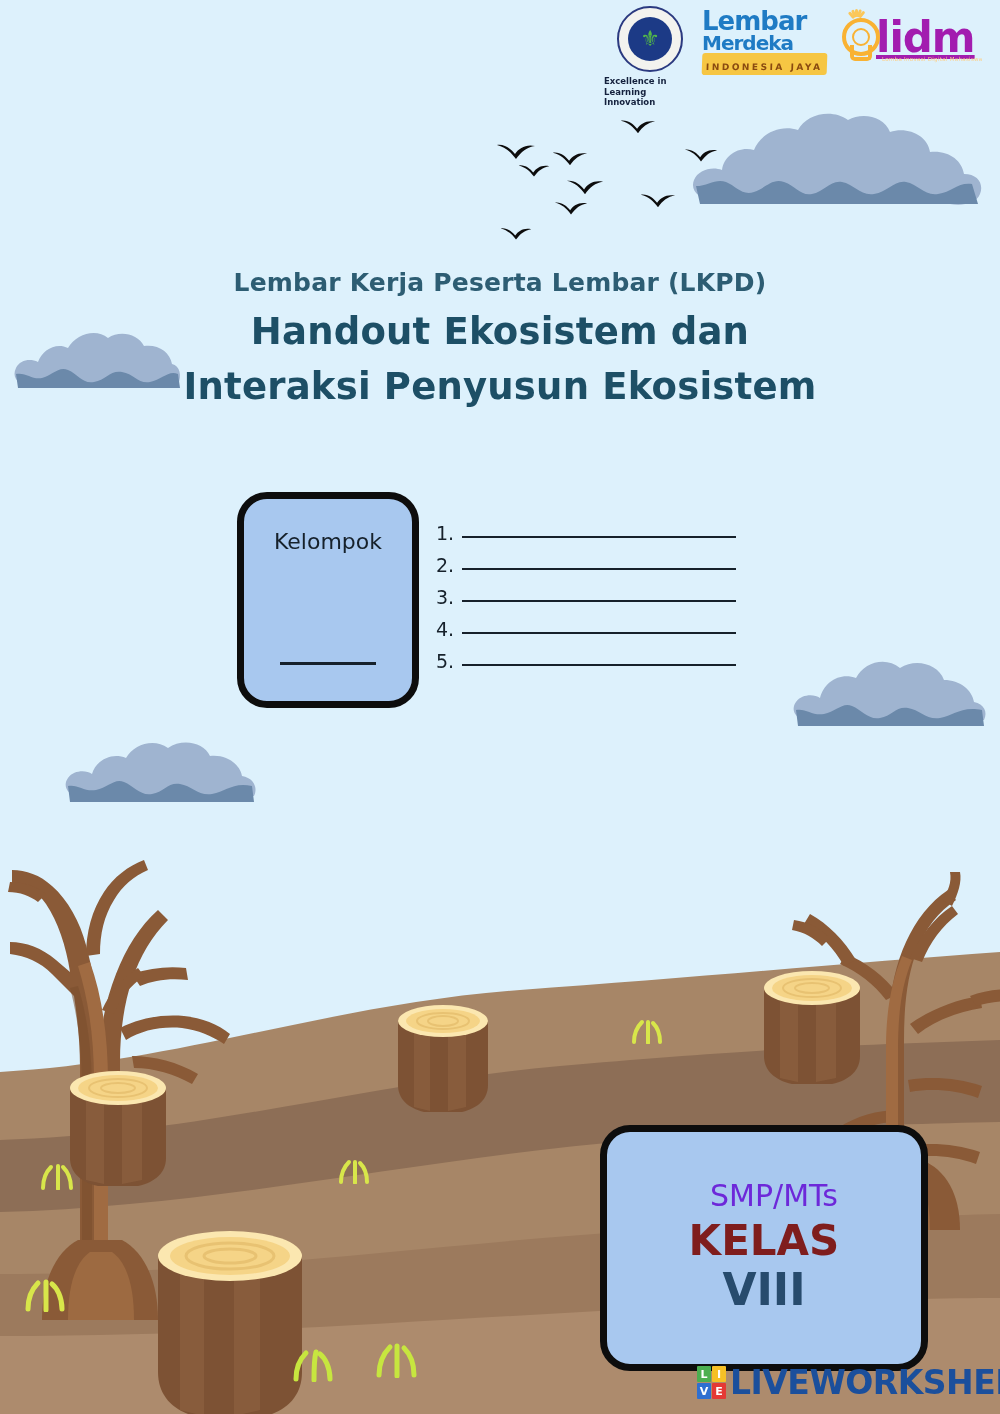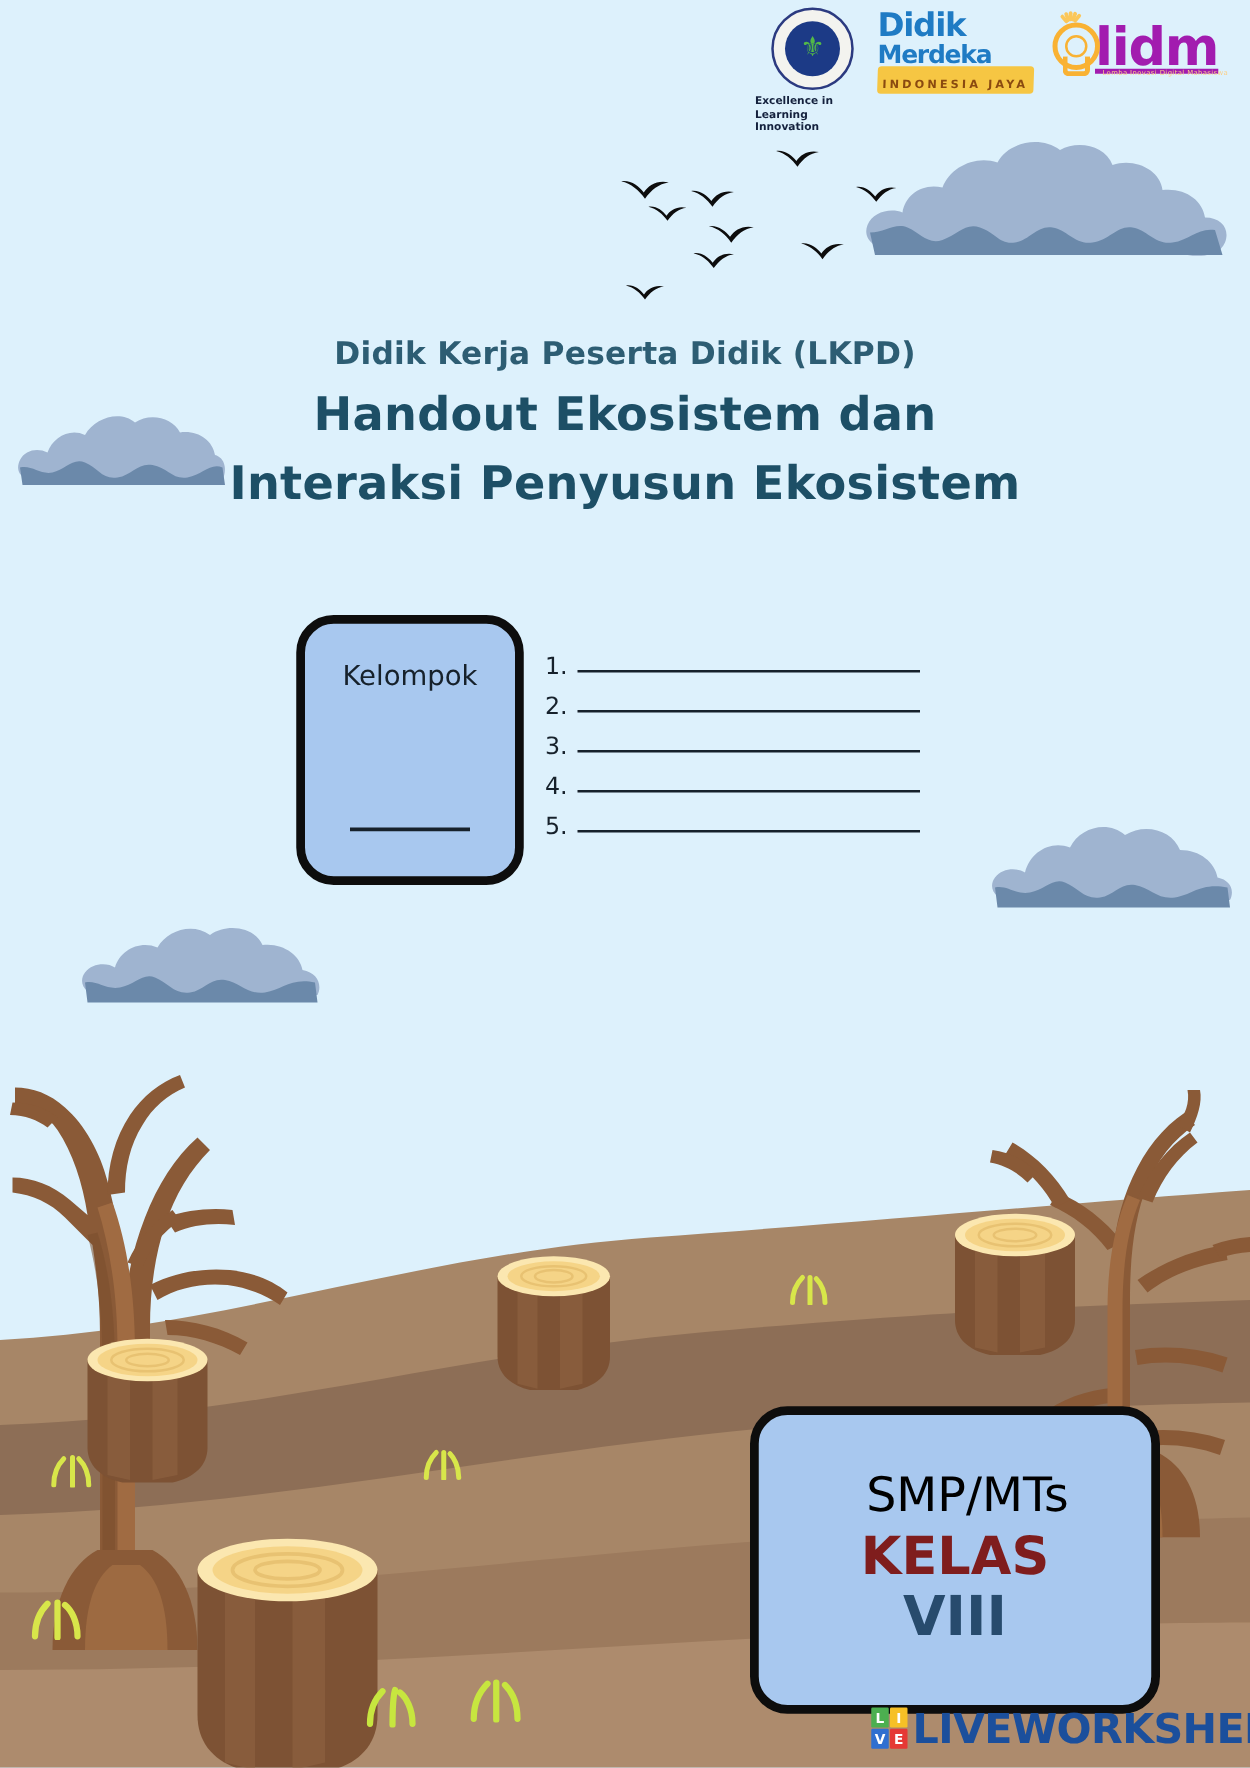--- a/index.html
+++ b/index.html
@@ -66,21 +66,21 @@
 
   .names{position:absolute;left:436px;top:512px;width:300px;}
   .name-row{display:flex;align-items:flex-end;height:32px;}
   .name-num{font-size:19px;color:#16212b;width:26px;}
   .name-line{flex:1;height:2px;background:#16212b;margin-bottom:6px;}
 
   
   .kelas-box{position:absolute;left:600px;top:1125px;width:314px;height:232px;
      background:#a8c8ef;border:7px solid #0d0d0d;border-radius:30px;
      display:flex;flex-direction:column;align-items:center;justify-content:center;}
-  .kelas-smp{font-size:38px;color:#000000;line-height:1;margin-left:20px;}
+  .kelas-smp{font-size:30px;color:#6d28d9;line-height:1;margin-left:20px;}
   .kelas-main{font-size:42px;font-weight:bold;color:#7f1d1d;line-height:1.12;margin-top:6px;}
   .kelas-num{font-size:44px;font-weight:bold;color:#274b6d;line-height:1.1;margin-top:2px;}
 
   
   .lws{position:absolute;left:697px;bottom:12px;display:flex;align-items:center;gap:4px;}
   .lws-tiles{display:grid;grid-template-columns:14px 14px;grid-template-rows:16px 16px;gap:1px;}
   .lws-tiles div{display:flex;align-items:center;justify-content:center;font-size:11px;font-weight:bold;color:#fff;border-radius:1px;}
   .lws-word{font-size:33px;font-weight:bold;color:#1b4f9c;letter-spacing:-.5px;}
 
   
@@ -272,21 +272,21 @@
           <span class="crest">⚜</span>
         </div>
       </div>
       <div class="um-cap">
         <span>Excellence in</span><br>
         <span>Learning Innovation</span>
       </div>
     </div>
 
     <div class="km-logo">
-      <div class="km-line1">Didik</div>
+      <div class="km-line1">Lembar</div>
       <div class="km-line2">Merdeka</div>
       <div class="km-band">
         <span>INDONESIA JAYA</span>
       </div>
     </div>
 
     <div class="lidm-logo">
       <div class="bulb">
         <span class="ray" style="transform:rotate(-40deg)"></span>
         <span class="ray" style="transform:rotate(-20deg)"></span>
@@ -295,21 +295,21 @@
         <span class="ray" style="transform:rotate(40deg)"></span>
         <span class="glass"></span>
         <span class="base"></span>
       </div>
       <div class="lidm-word">lidm</div>
       <div class="lidm-sub">Lomba Inovasi Digital Mahasiswa</div>
     </div>
   </div>
 
   <div class="title-block">
-    <div class="subtitle">Didik Kerja Peserta Didik (LKPD)</div>
+    <div class="subtitle">Lembar Kerja Peserta Lembar (LKPD)</div>
     <div class="maintitle">
       <div>Handout Ekosistem dan</div>
       <div>Interaksi Penyusun Ekosistem</div>
     </div>
   </div>
 
   <div class="kelompok-box">
     <div class="kelompok-label">Kelompok</div>
     <div class="kelompok-line"></div>
   </div>

